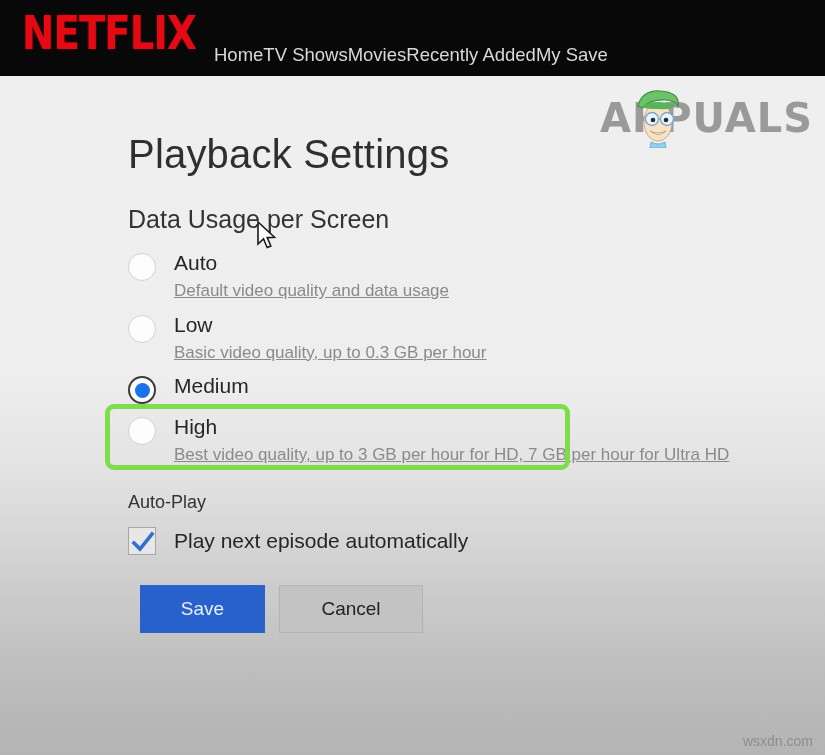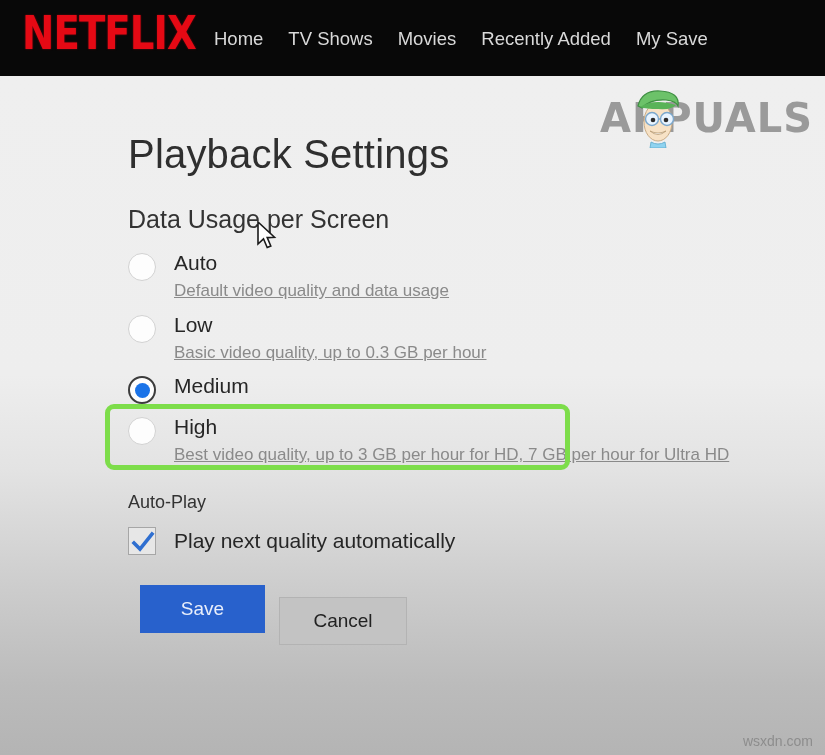--- a/index.html
+++ b/index.html
@@ -39,24 +39,23 @@
     letter-spacing: -1px;
     color: #e50914;
     transform: scaleX(0.92) scaleY(1.12);
     transform-origin: left top;
     line-height: 1;
     text-shadow: 0 0 2px rgba(229,9,20,0.5);
   }
   .nav-links {
     position: absolute;
     left: 214px;
-    top: 28px;
+    top: 44px;
     display: flex;
     align-items: flex-start;
-    gap: 25px;
   }
   .nav-link {
     color: #d9d9d9;
     font-size: 18.5px;
     white-space: nowrap;
     cursor: pointer;
   }
 
   
   .page {
@@ -226,27 +225,26 @@
     cursor: pointer;
     padding: 0;
   }
   .btn-save {
     width: 125px;
     height: 48px;
     background: #2861cc;
     color: #e8eefb;
   }
   .btn-cancel {
-    width: 128px;
+    width: 144px;
     height: 48px;
     background: #c3c3c3;
     color: #222222;
     border: 1px solid #b3b3b3;
     box-sizing: border-box;
-    margin-top: 12px;
   }
 
   .watermark-bottom {
     position: absolute;
     right: 12px;
     bottom: 6px;
     font-size: 14px;
     color: #8d8d8d;
   }
 
@@ -333,21 +331,21 @@
       </div>
 
       <h2 class="autoplay-heading">Auto-Play</h2>
 
       <div class="check-row">
         <span class="checkbox">
           <svg width="24" height="24" viewBox="0 0 24 24">
             <path d="M3 13 L9 19 L21 4" fill="none" stroke="#2f6fd0" stroke-width="3.6" stroke-linecap="square"></path>
           </svg>
         </span>
-        <span class="check-label">Play next quality automatically</span>
+        <span class="check-label">Play next episode automatically</span>
       </div>
 
       <div class="buttons">
         <button class="btn btn-save">Save</button>
         <button class="btn btn-cancel">Cancel</button>
       </div>
 
     </div>
 
     <div class="watermark-bottom">wsxdn.com</div>

